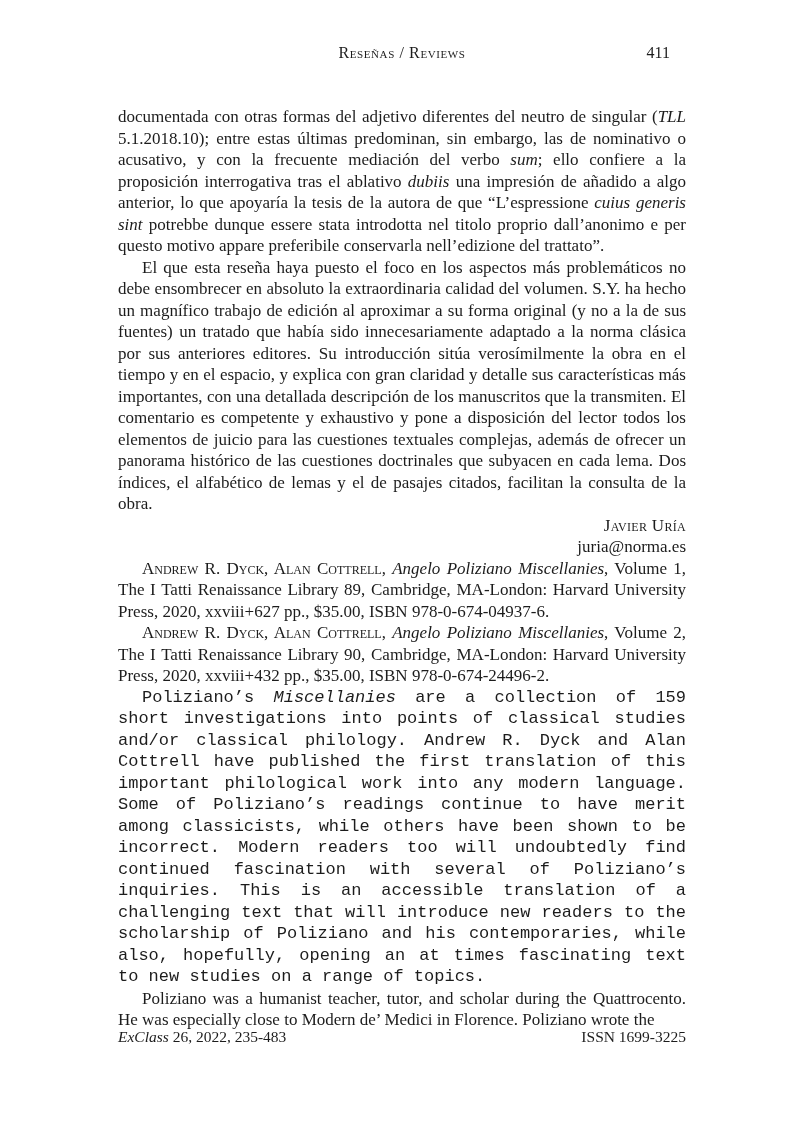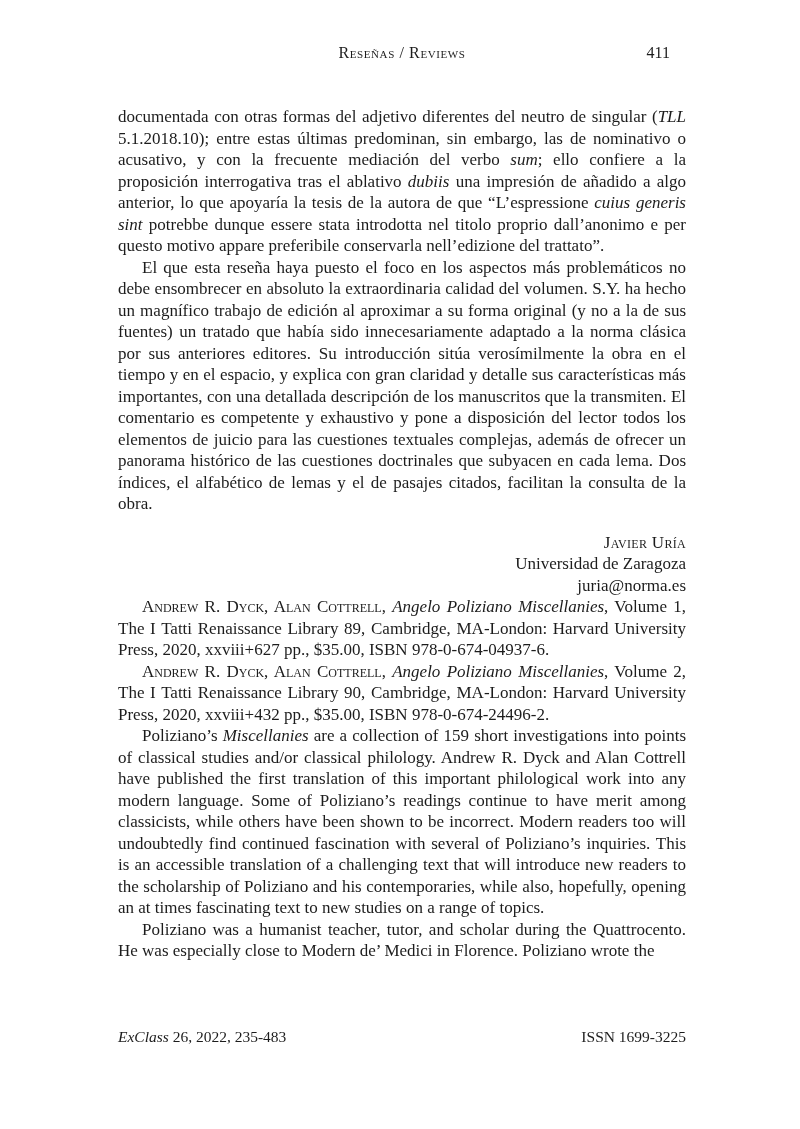--- a/index.html
+++ b/index.html
@@ -46,24 +46,24 @@
     left: 118px;
     width: 568px;
     font-size: 17px;
     line-height: 21.5px;
   }
   .content p {
     margin: 0;
   }
   .just { text-align: justify; }
   .indent { text-indent: 24px; }
-  .mt-sig   { margin-top: 17px; }
+  .mt-sig   { }
   .mt-cite1 { margin-top: 41px; }
   .mt-cite2 { margin-top: 21px; }
-  .mt-en    { margin-top: 21px; }
+  .mt-en    { margin-top: 21px; font-family: Liberation Mono, monospace; }
   .seg-italic { font-style: italic; margin-top: 39px; }
   .seg-smallcaps { font-variant: small-caps; }
   
   .signature {
     text-align: right;
   }
   .sig-name {
     font-variant: small-caps;
     letter-spacing: 0.3px;
   }
@@ -89,21 +89,20 @@
   </div>
 
   <div class="content">
 
     <p class="just"><span>documentada con otras formas del adjetivo diferentes del neutro de singular (</span><span class="seg-italic">TLL</span><span> 5.1.2018.10); entre estas últimas predominan, sin embargo, las de nominativo o acusativo, y con la frecuente mediación del verbo </span><span class="seg-italic">sum</span><span>; ello confiere a la proposición interrogativa tras el ablativo </span><span class="seg-italic">dubiis</span><span> una impresión de añadido a algo anterior, lo que apoyaría la tesis de la autora de que “L’espressione </span><span class="seg-italic">cuius generis sint</span><span> potrebbe dunque essere stata introdotta nel titolo proprio dall’anonimo e per questo motivo appare preferibile conservarla nell’edizione del trattato”.</span></p>
 
     <p class="just indent"><span>El que esta reseña haya puesto el foco en los aspectos más problemáticos no debe ensombrecer en absoluto la extraordinaria calidad del volumen. S.Y. ha hecho un magnífico trabajo de edición al aproximar a su forma original (y no a la de sus fuentes) un tratado que había sido innecesariamente adaptado a la norma clásica por sus anteriores editores. Su introducción sitúa verosímilmente la obra en el tiempo y en el espacio, y explica con gran claridad y detalle sus características más importantes, con una detallada descripción de los manuscritos que la transmiten. El comentario es competente y exhaustivo y pone a disposición del lector todos los elementos de juicio para las cuestiones textuales complejas, además de ofrecer un panorama histórico de las cuestiones doctrinales que subyacen en cada lema. Dos índices, el alfabético de lemas y el de pasajes citados, facilitan la consulta de la obra.</span></p>
 
     <div class="signature mt-sig">
       <div class="sig-name">Javier Uría</div>
-      <div>Universidad de Zaragoza</div>
       <div>juria@norma.es</div>
     </div>
 
     <p class="just indent mt-cite1"><span class="seg-smallcaps">Andrew R. Dyck, Alan Cottrell</span><span>, </span><span class="seg-italic">Angelo Poliziano Miscellanies</span><span>, Volume 1, The I Tatti Renaissance Library 89, Cambridge, MA-London: Harvard University Press, 2020, xxviii+627 pp., $35.00, ISBN 978-0-674-04937-6.</span></p>
 
     <p class="just indent mt-cite2"><span class="seg-smallcaps">Andrew R. Dyck, Alan Cottrell</span><span>, </span><span class="seg-italic">Angelo Poliziano Miscellanies</span><span>, Volume 2, The I Tatti Renaissance Library 90, Cambridge, MA-London: Harvard University Press, 2020, xxviii+432 pp., $35.00, ISBN 978-0-674-24496-2.</span></p>
 
     <p class="just indent mt-en"><span>Poliziano’s </span><span class="seg-italic">Miscellanies</span><span> are a collection of 159 short investigations into points of classical studies and/or classical philology. Andrew R. Dyck and Alan Cottrell have published the first translation of this important philological work into any modern language. Some of Poliziano’s readings continue to have merit among classicists, while others have been shown to be incorrect. Modern readers too will undoubtedly find continued fascination with several of Poliziano’s inquiries. This is an accessible translation of a challenging text that will introduce new readers to the scholarship of Poliziano and his contemporaries, while also, hopefully, opening an at times fascinating text to new studies on a range of topics.</span></p>
 
     <p class="just indent"><span>Poliziano was a humanist teacher, tutor, and scholar during the Quattrocento. He was especially close to Modern de’ Medici in Florence. Poliziano wrote the</span></p>

